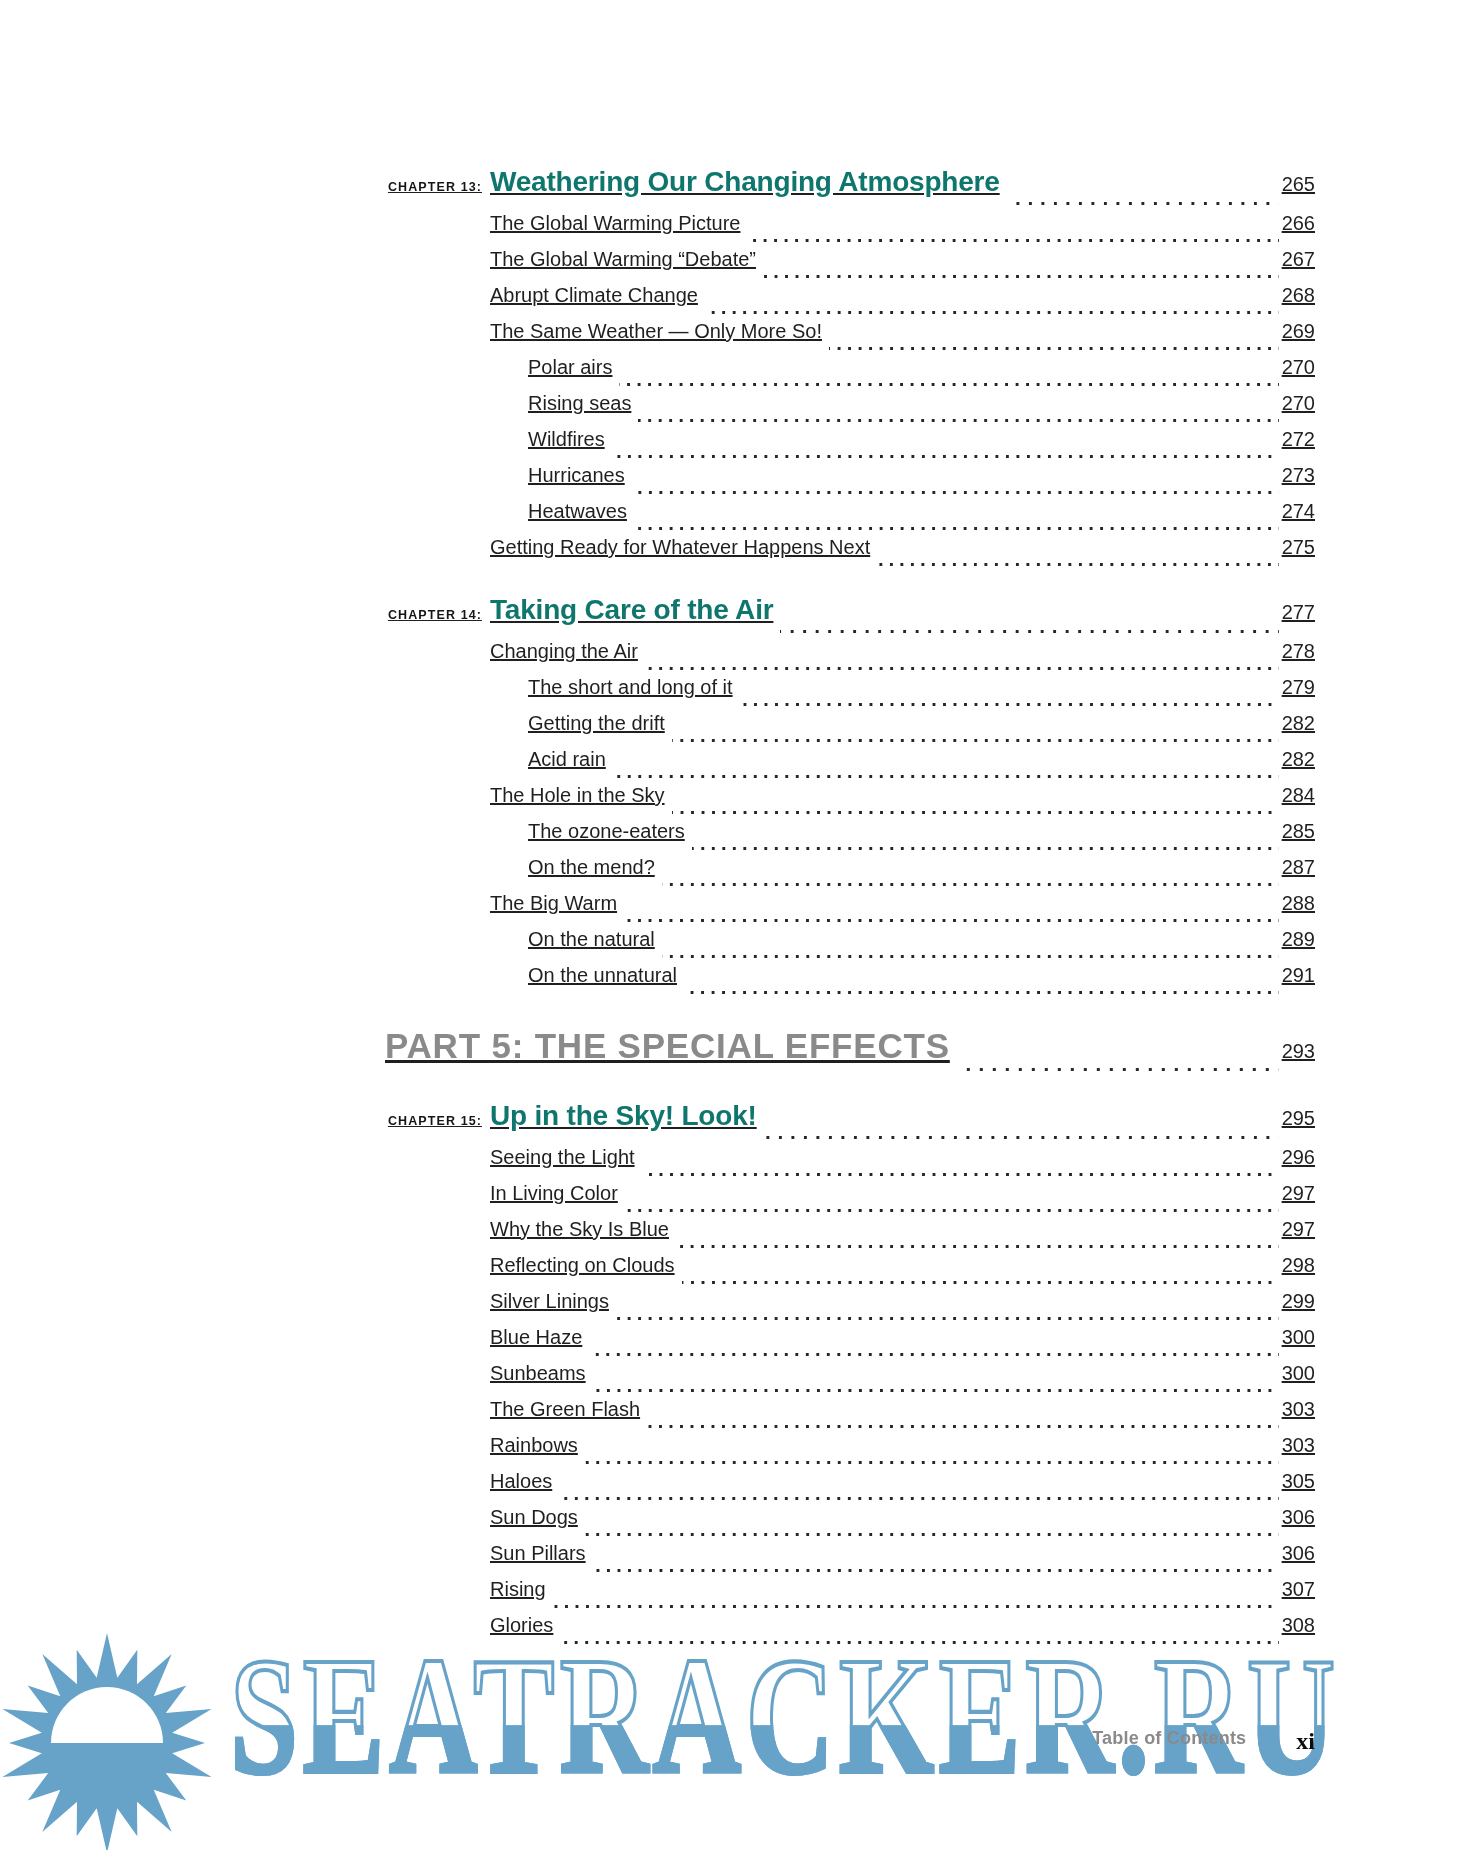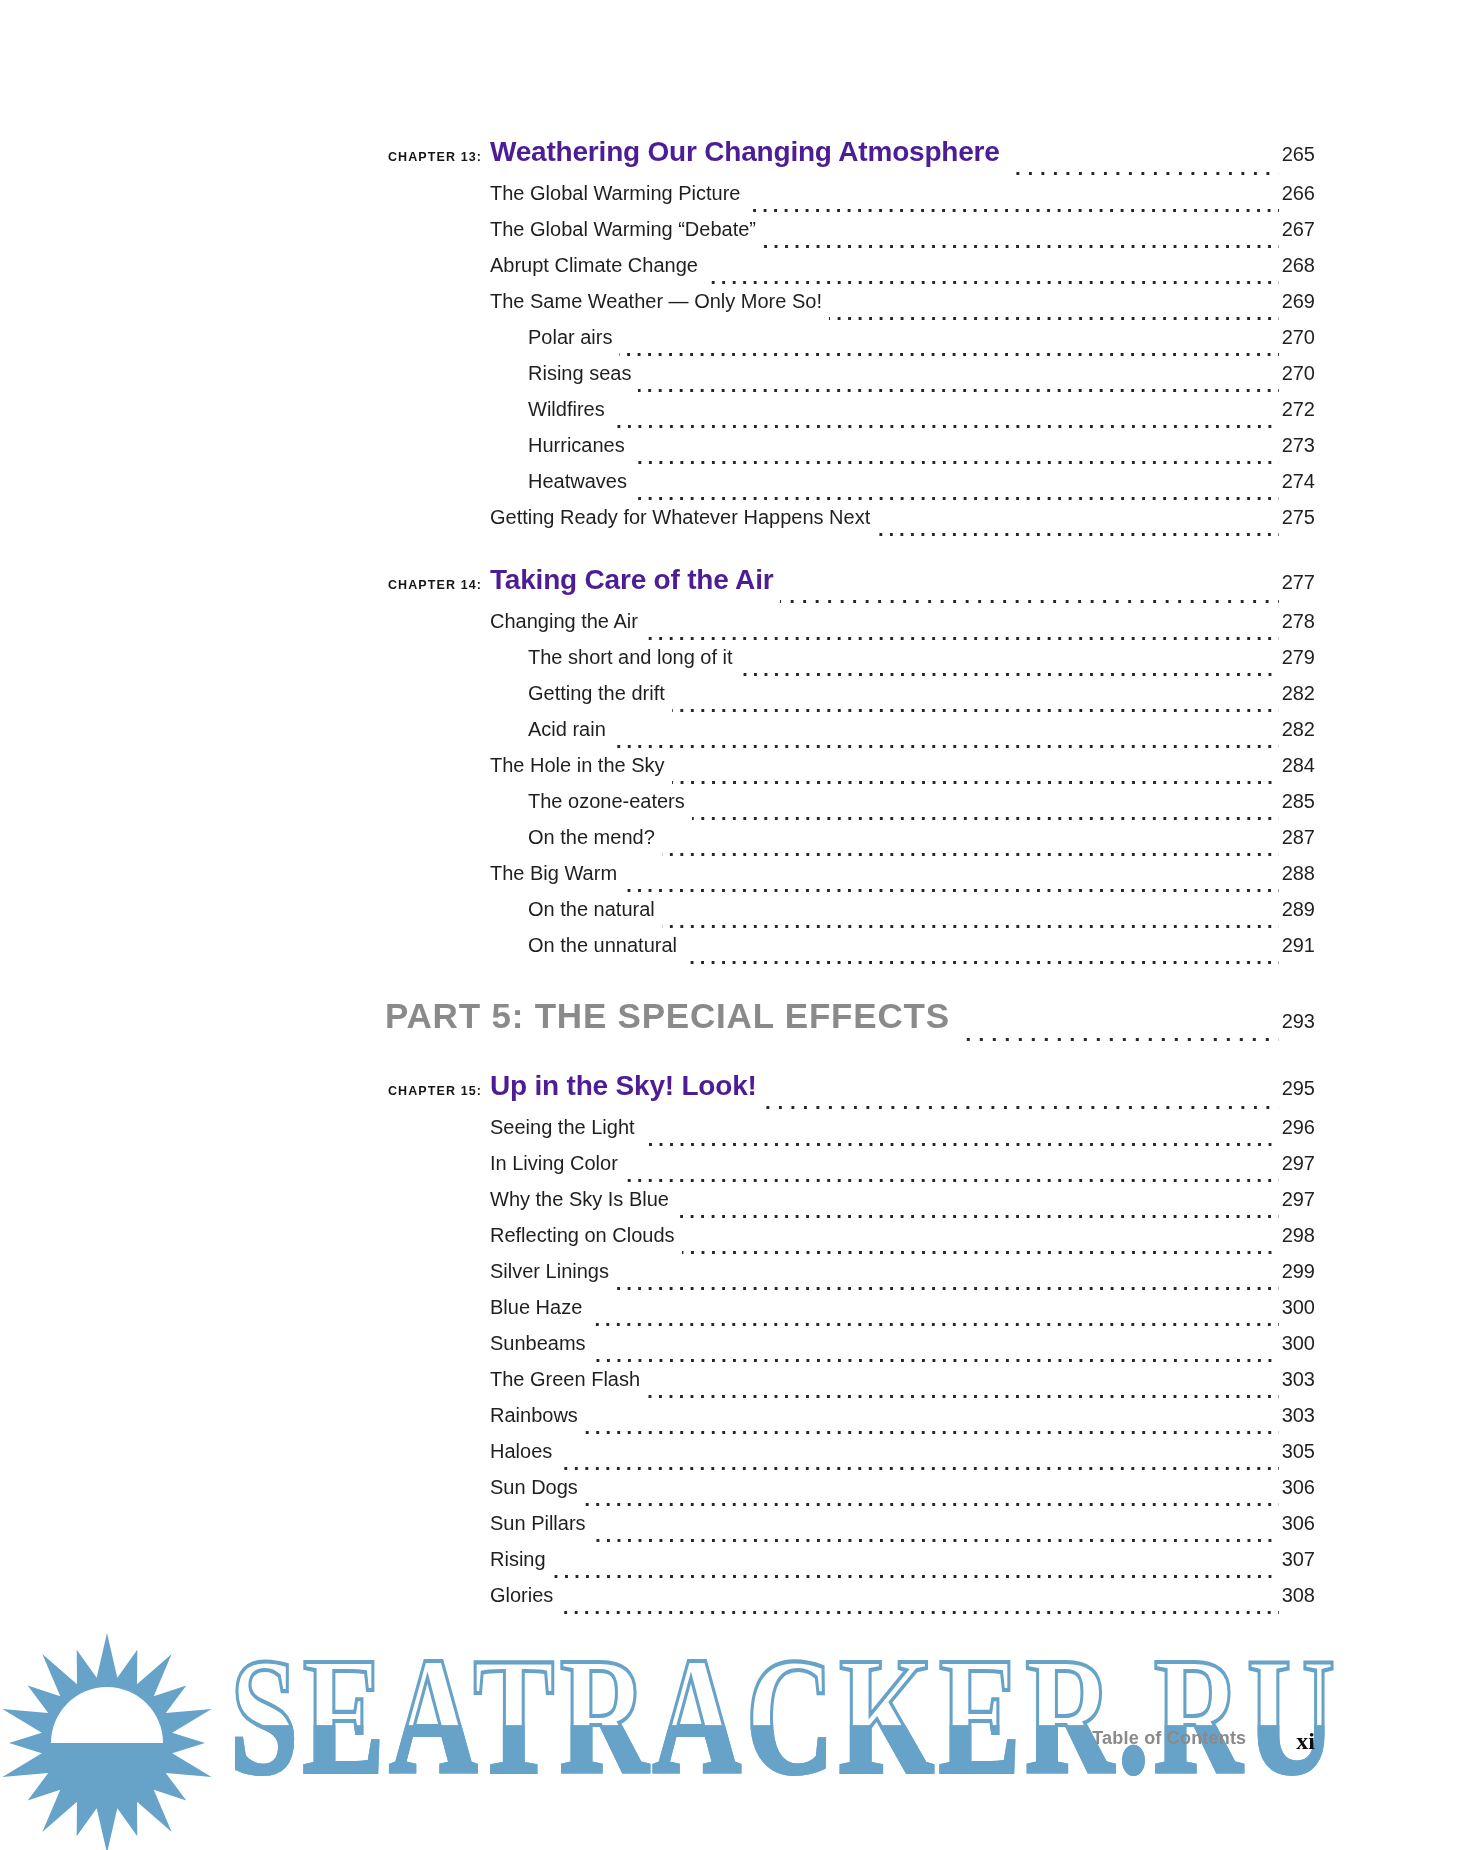--- a/index.html
+++ b/index.html
@@ -8,23 +8,24 @@
     position: relative;
     overflow: hidden;
     background: #ffffff;
     font-family: "Liberation Sans", "DejaVu Sans", sans-serif;
     color: #1f1f1f;
   }
 
   
   .toc {
     position: absolute;
-    left: 360px; top: 114px;
+    left: 360px; top: 144px;
     width: 955px;
     z-index: 1;
+    text-decoration: underline;
   }
   .row { display: flex; align-items: baseline; }
   .t { white-space: nowrap; }
 
   .leader {
     flex: 1 1 auto;
     align-self: flex-end;
     height: 3px;
     margin: 0 3px 6px 7px;
     background-image: linear-gradient(90deg, #262626 0 3px, transparent 3px 100%);
@@ -39,21 +40,21 @@
 
   .ch-row { height: 46px; margin-top: 22px; }
   .ch-label {
     width: 122px; margin-right: 8px;
     text-align: right;
     font-size: 12.5px; font-weight: bold;
     letter-spacing: 1.1px;
     white-space: nowrap;
     color: #151515;
   }
-  .ch-row .t { font-size: 28px; font-weight: bold; letter-spacing: -0.2px; color: #4c1d95; }
+  .ch-row .t { font-size: 28px; font-weight: bold; letter-spacing: -0.2px; color: #0f766e; }
   .ch-row .leader { background-size: 12.5px 3px; margin-bottom: 7px; }
 
   .part-row { height: 52px; margin-top: 26px; padding-left: 25px; }
   .part-row .t { font-size: 35px; font-weight: bold; letter-spacing: 0.8px; color: #8a8a8a; }
   .part-row .leader {
     height: 3.5px;
     background-image: linear-gradient(90deg, #2a2a2a 0 3.5px, transparent 3.5px 100%);
     background-size: 13px 3.5px;
     margin-bottom: 7px;
   }

